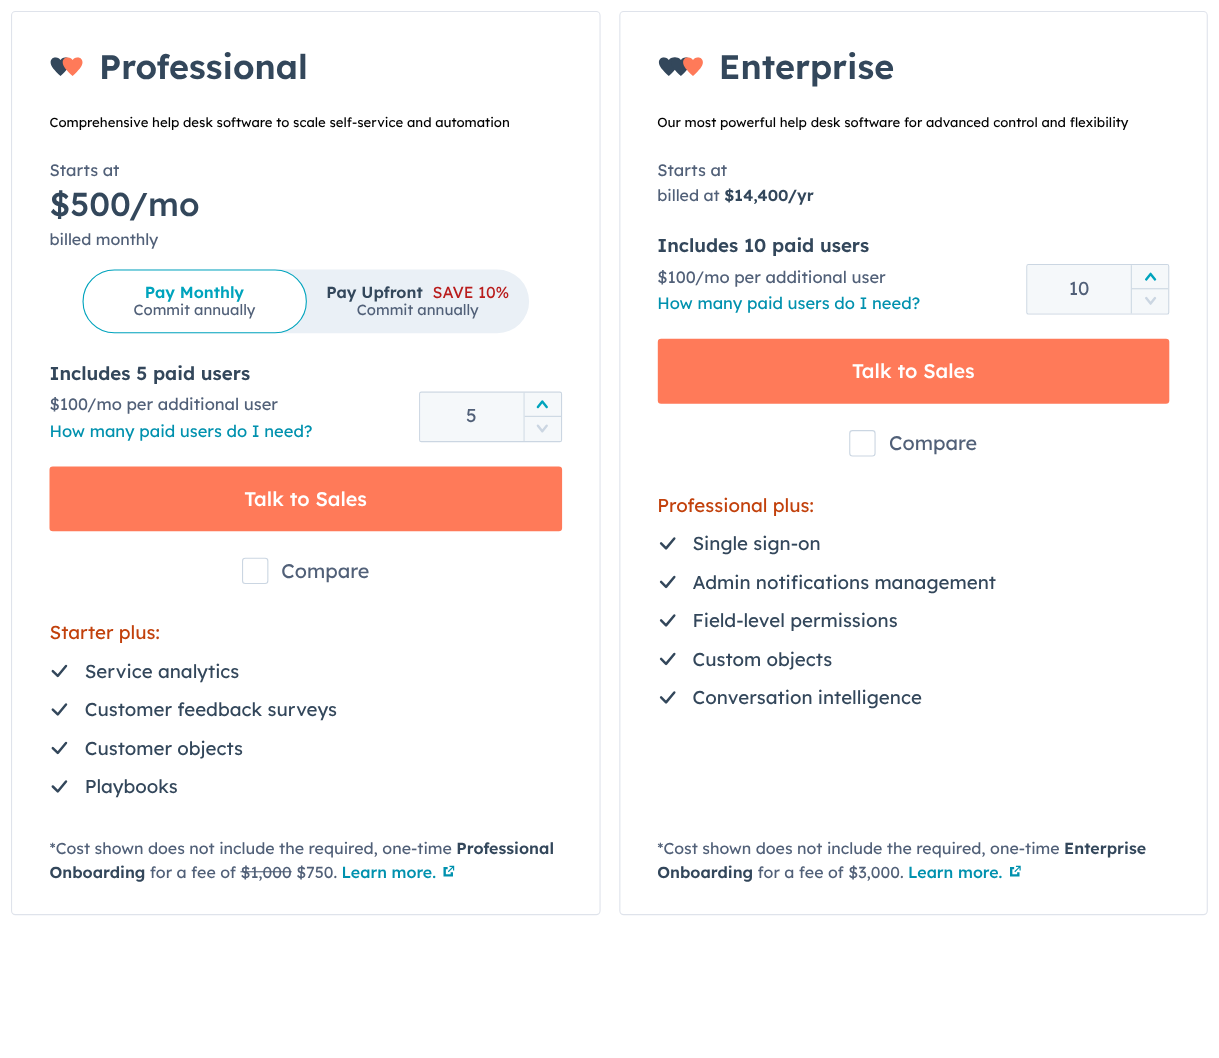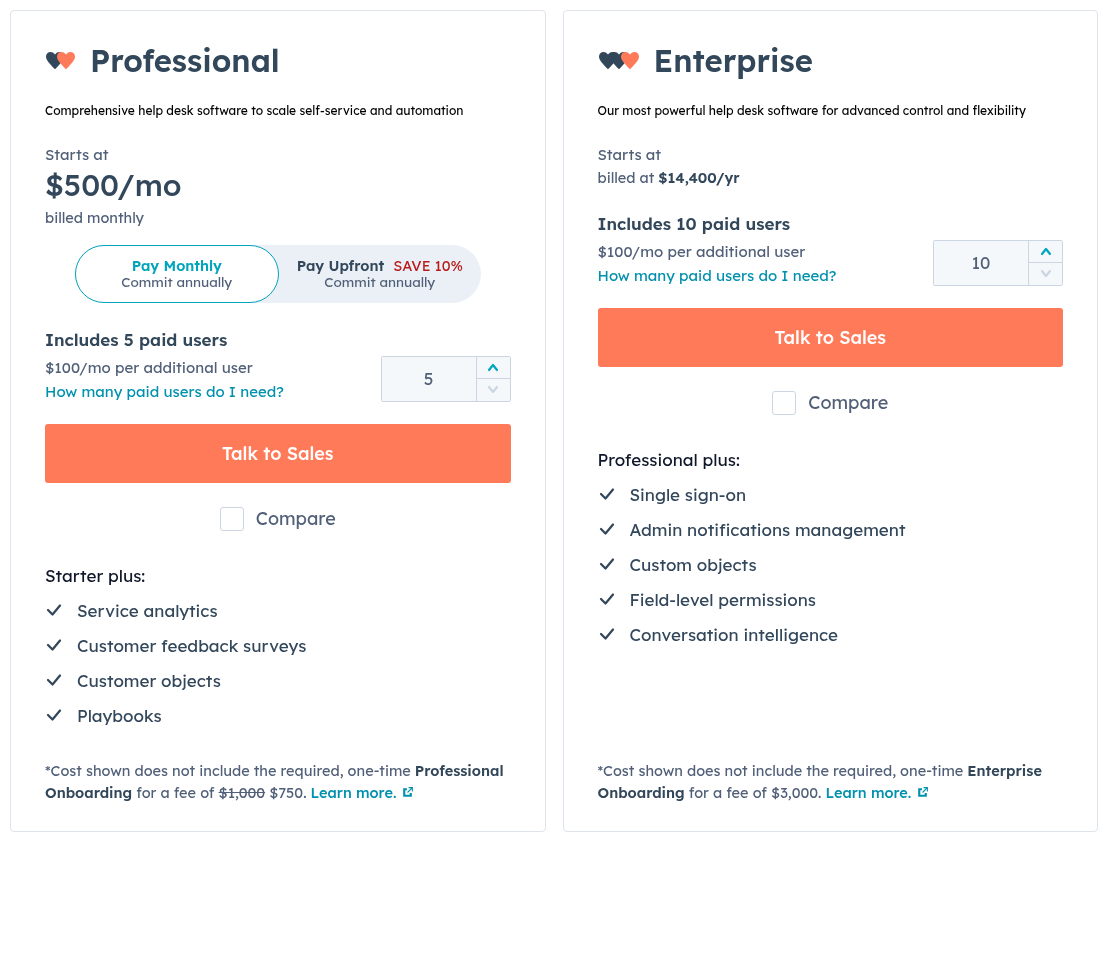--- a/index.html
+++ b/index.html
@@ -146,21 +146,21 @@
   }
   .chk {
     width:24px;height:24px;
     border:1.5px solid #cbd6e2;
     border-radius:3px;
     background:#fff;
     cursor:pointer;
   }
   .compare-label { font-size:18px; color:#516078; }
 
-  .feat-head { font-size:17px; color:#0f172a; margin-bottom:14px; }
+  .feat-head { font-size:17px; color:#c2410c; margin-bottom:14px; }
   .feat { display:flex; align-items:center; gap:14px; font-size:17px; color:#33475b; margin-bottom:14px; }
 
   .onboard {
     margin-top:auto;
     padding-top:20px;
     font-size:14.5px;
     color:#516078;
     line-height:1.55;
   }
   .strike { text-decoration: line-through; }
@@ -339,29 +339,29 @@
           </svg>
         </span>
         <span>Admin notifications management</span>
       </div>
       <div class="feat">
         <span>
           <svg width="18" height="18" viewBox="0 0 24 24">
             <path d="M4 12 L10 18 L20 6" stroke="#33475b" stroke-width="3" fill="none" stroke-linecap="round" stroke-linejoin="round"></path>
           </svg>
         </span>
+        <span>Field-level permissions</span>
+      </div>
+      <div class="feat">
+        <span>
+          <svg width="18" height="18" viewBox="0 0 24 24">
+            <path d="M4 12 L10 18 L20 6" stroke="#33475b" stroke-width="3" fill="none" stroke-linecap="round" stroke-linejoin="round"></path>
+          </svg>
+        </span>
         <span>Custom objects</span>
-      </div>
-      <div class="feat">
-        <span>
-          <svg width="18" height="18" viewBox="0 0 24 24">
-            <path d="M4 12 L10 18 L20 6" stroke="#33475b" stroke-width="3" fill="none" stroke-linecap="round" stroke-linejoin="round"></path>
-          </svg>
-        </span>
-        <span>Field-level permissions</span>
       </div>
       <div class="feat">
         <span>
           <svg width="18" height="18" viewBox="0 0 24 24">
             <path d="M4 12 L10 18 L20 6" stroke="#33475b" stroke-width="3" fill="none" stroke-linecap="round" stroke-linejoin="round"></path>
           </svg>
         </span>
         <span>Conversation intelligence</span>
       </div>
       <div class="onboard"><span>*Cost shown does not include the required, one-time </span><b>Enterprise Onboarding</b><span> for a fee of </span><span>$3,000. </span><span class="learn"><span>Learn more.</span> <span><svg width="13" height="13" viewBox="0 0 24 24" style="display:inline;vertical-align:-1px">

